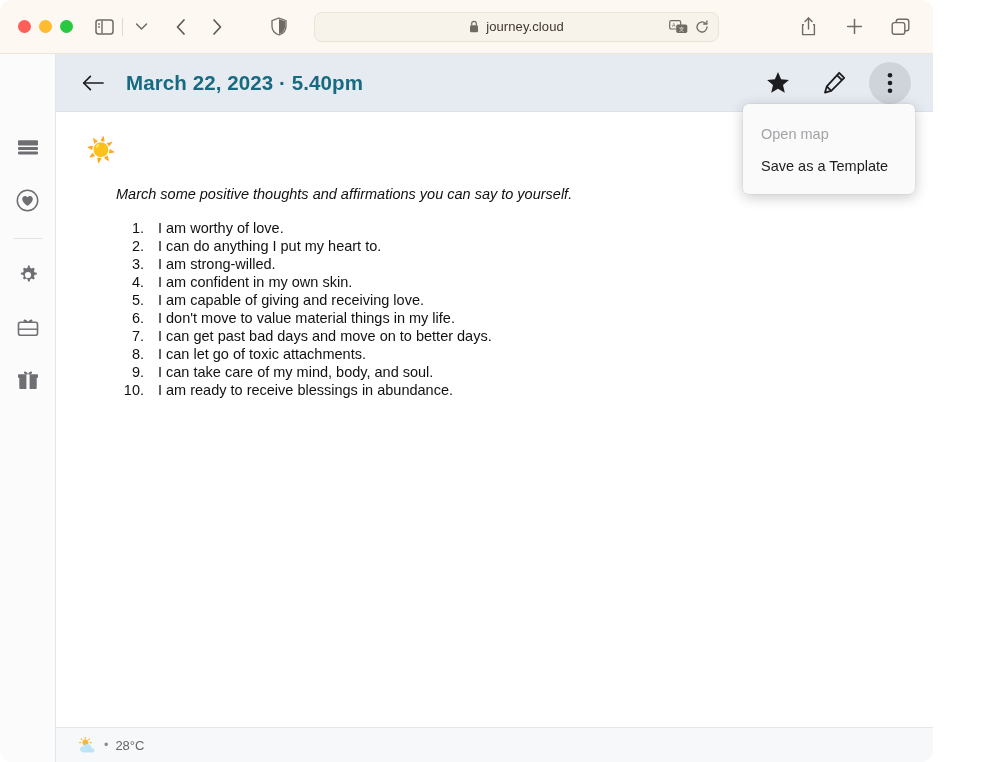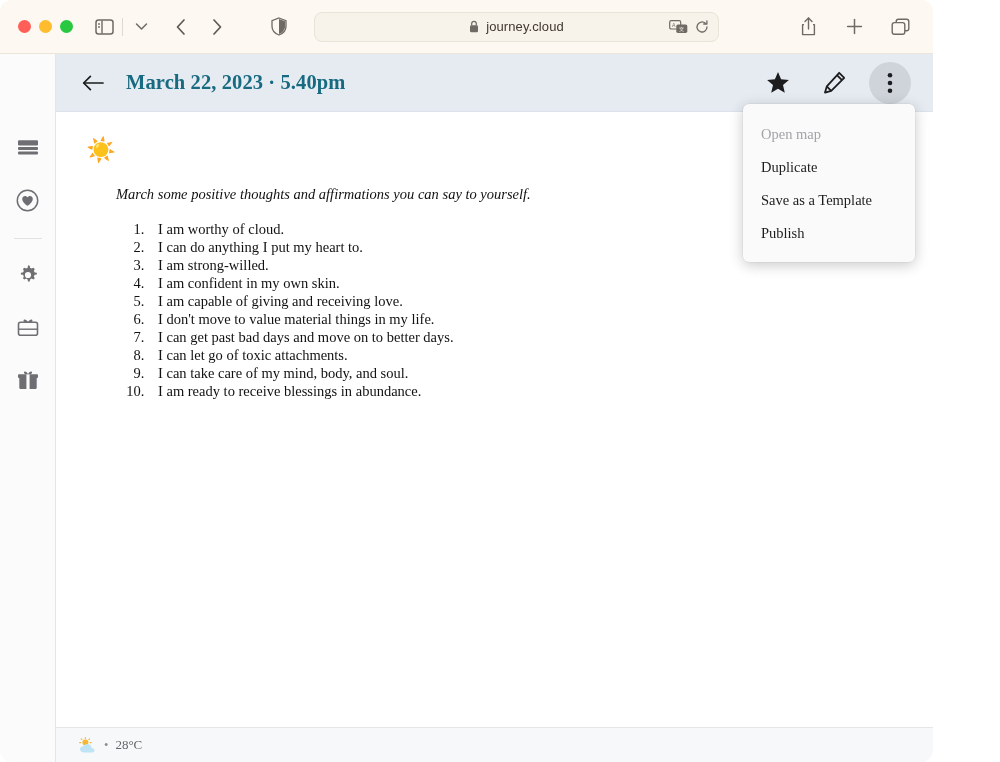--- a/index.html
+++ b/index.html
@@ -87,21 +87,20 @@
     margin-bottom: 16px;
   }
   .side-div { width: 28px; height: 1px; background: #e2e2e5; margin: 4px 0 18px; }
 
   .content {
     flex: 1;
     display: flex;
     flex-direction: column;
     min-width: 0;
     position: relative;
-    font-family: Liberation Serif, serif;
   }
   .entry-header {
     height: 58px;
     flex: 0 0 58px;
     background: #e6ebf2;
     display: flex;
     align-items: center;
     padding: 0 22px 0 26px;
     border-bottom: 1px solid #dde3ec;
   }
@@ -374,32 +373,30 @@
                   <circle cx="3" cy="11" r="2.3" fill="#1d1d1f"></circle>
                   <circle cx="3" cy="18.8" r="2.3" fill="#1d1d1f"></circle>
                 </svg>
             </span>
           </div>
         </div>
       </div>
 
       <div class="menu">
         <div class="menu-item disabled">Open map</div>
-        <div class="menu-item">Duplicate</div>
         <div class="menu-item">Save as a Template</div>
-        <div class="menu-item">Publish</div>
       </div>
 
       <div class="doc">
         <div class="doc-title">
           <span>☀️</span>
         </div>
         <div class="doc-sub">March some positive thoughts and affirmations you can say to yourself.</div>
         <ol class="affirmations">
-          <li>I am worthy of cloud.</li>
+          <li>I am worthy of love.</li>
           <li>I can do anything I put my heart to.</li>
           <li>I am strong-willed.</li>
           <li>I am confident in my own skin.</li>
           <li>I am capable of giving and receiving love.</li>
           <li>I don't move to value material things in my life.</li>
           <li>I can get past bad days and move on to better days.</li>
           <li>I can let go of toxic attachments.</li>
           <li>I can take care of my mind, body, and soul.</li>
           <li>I am ready to receive blessings in abundance.</li>
         </ol>

